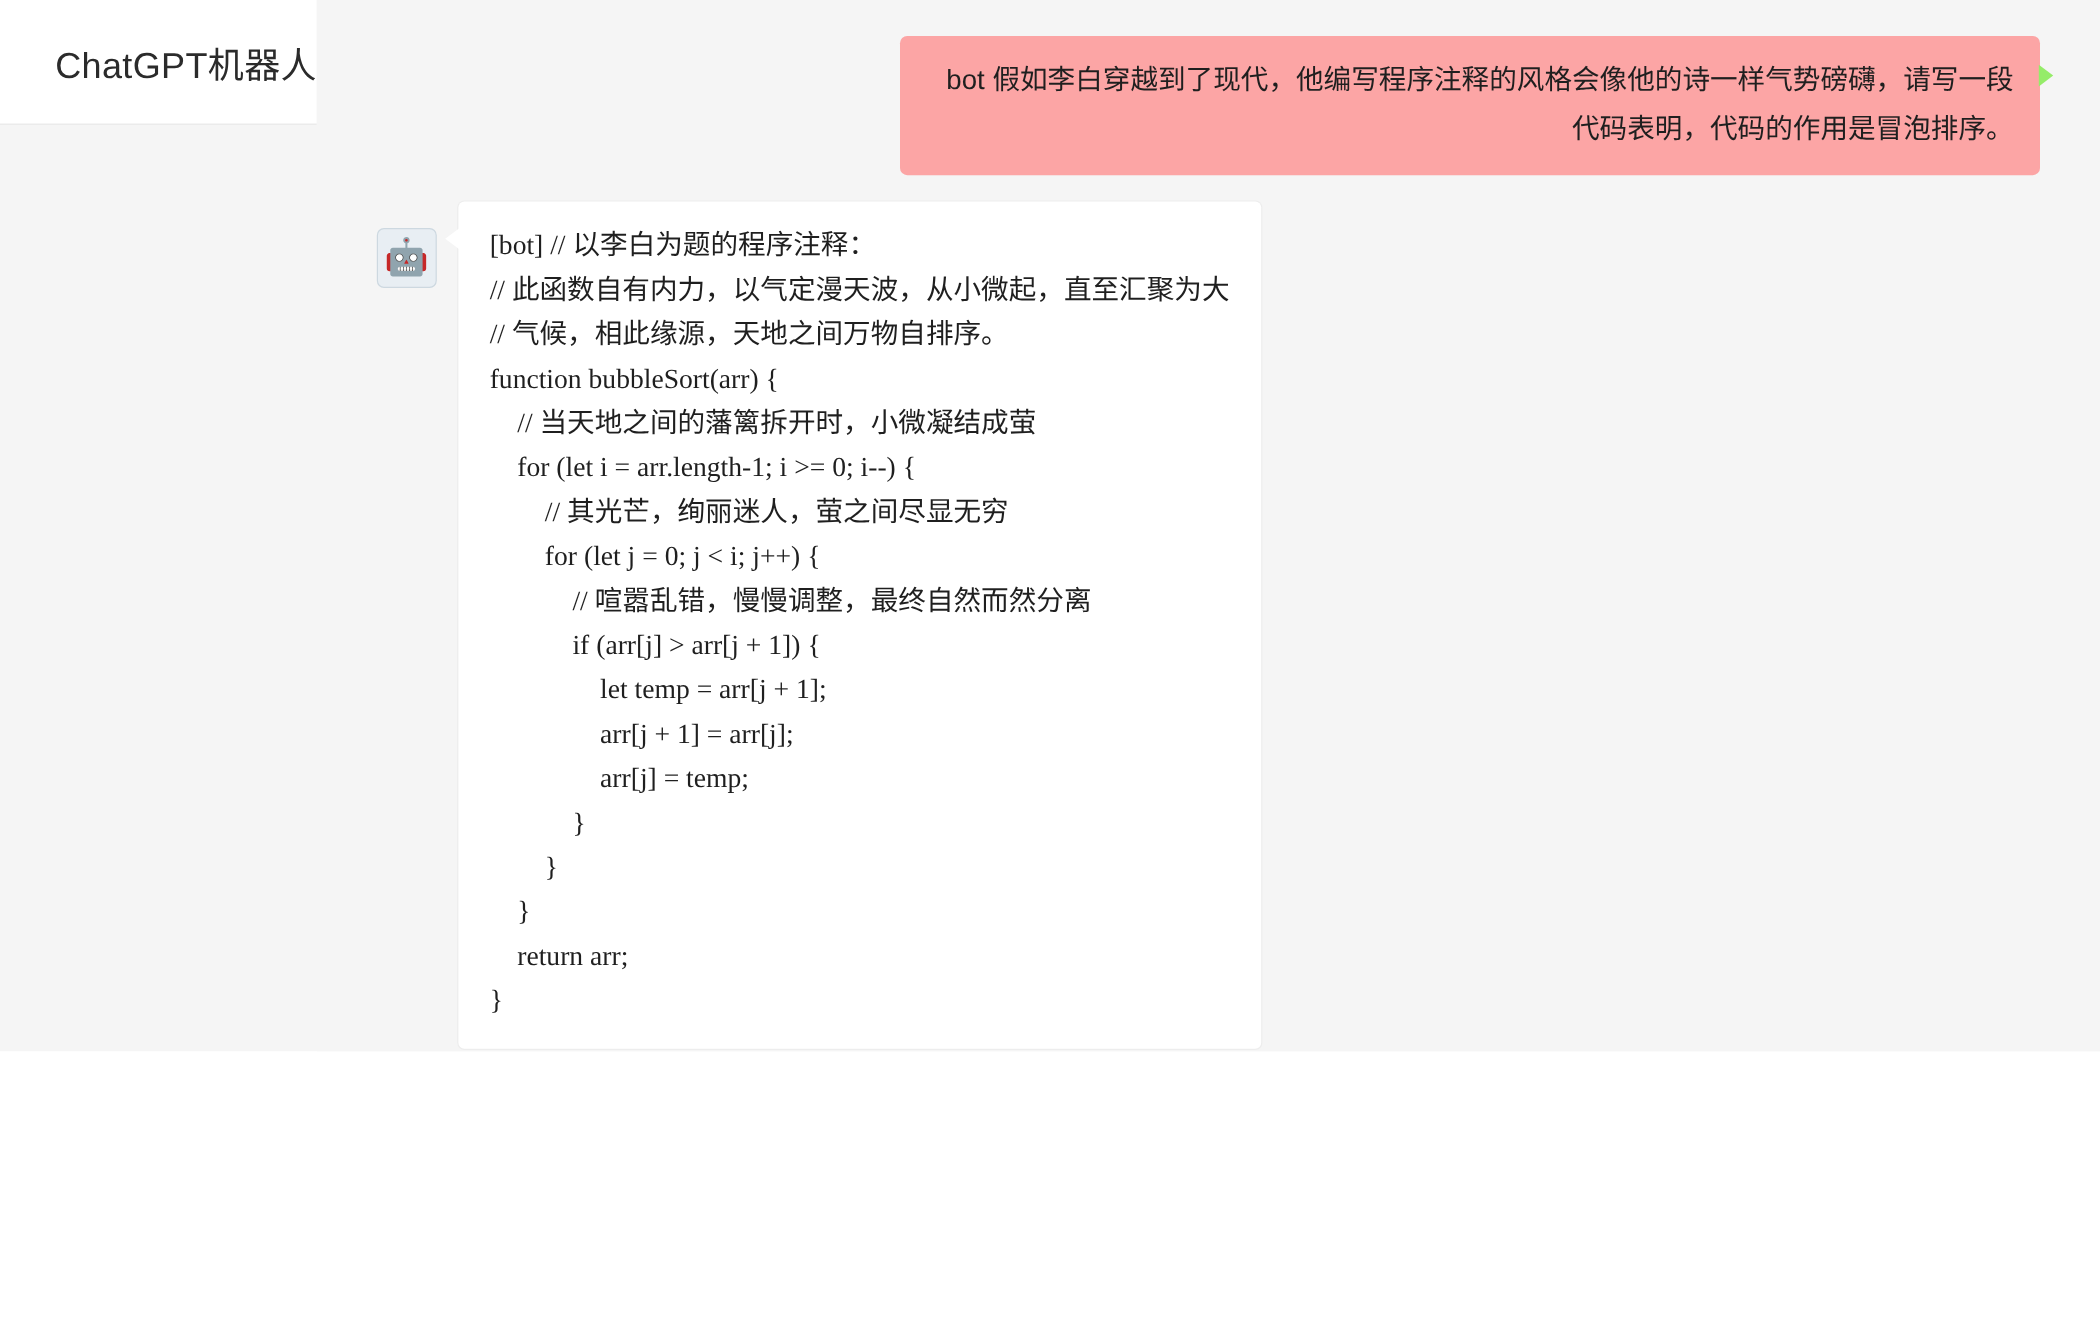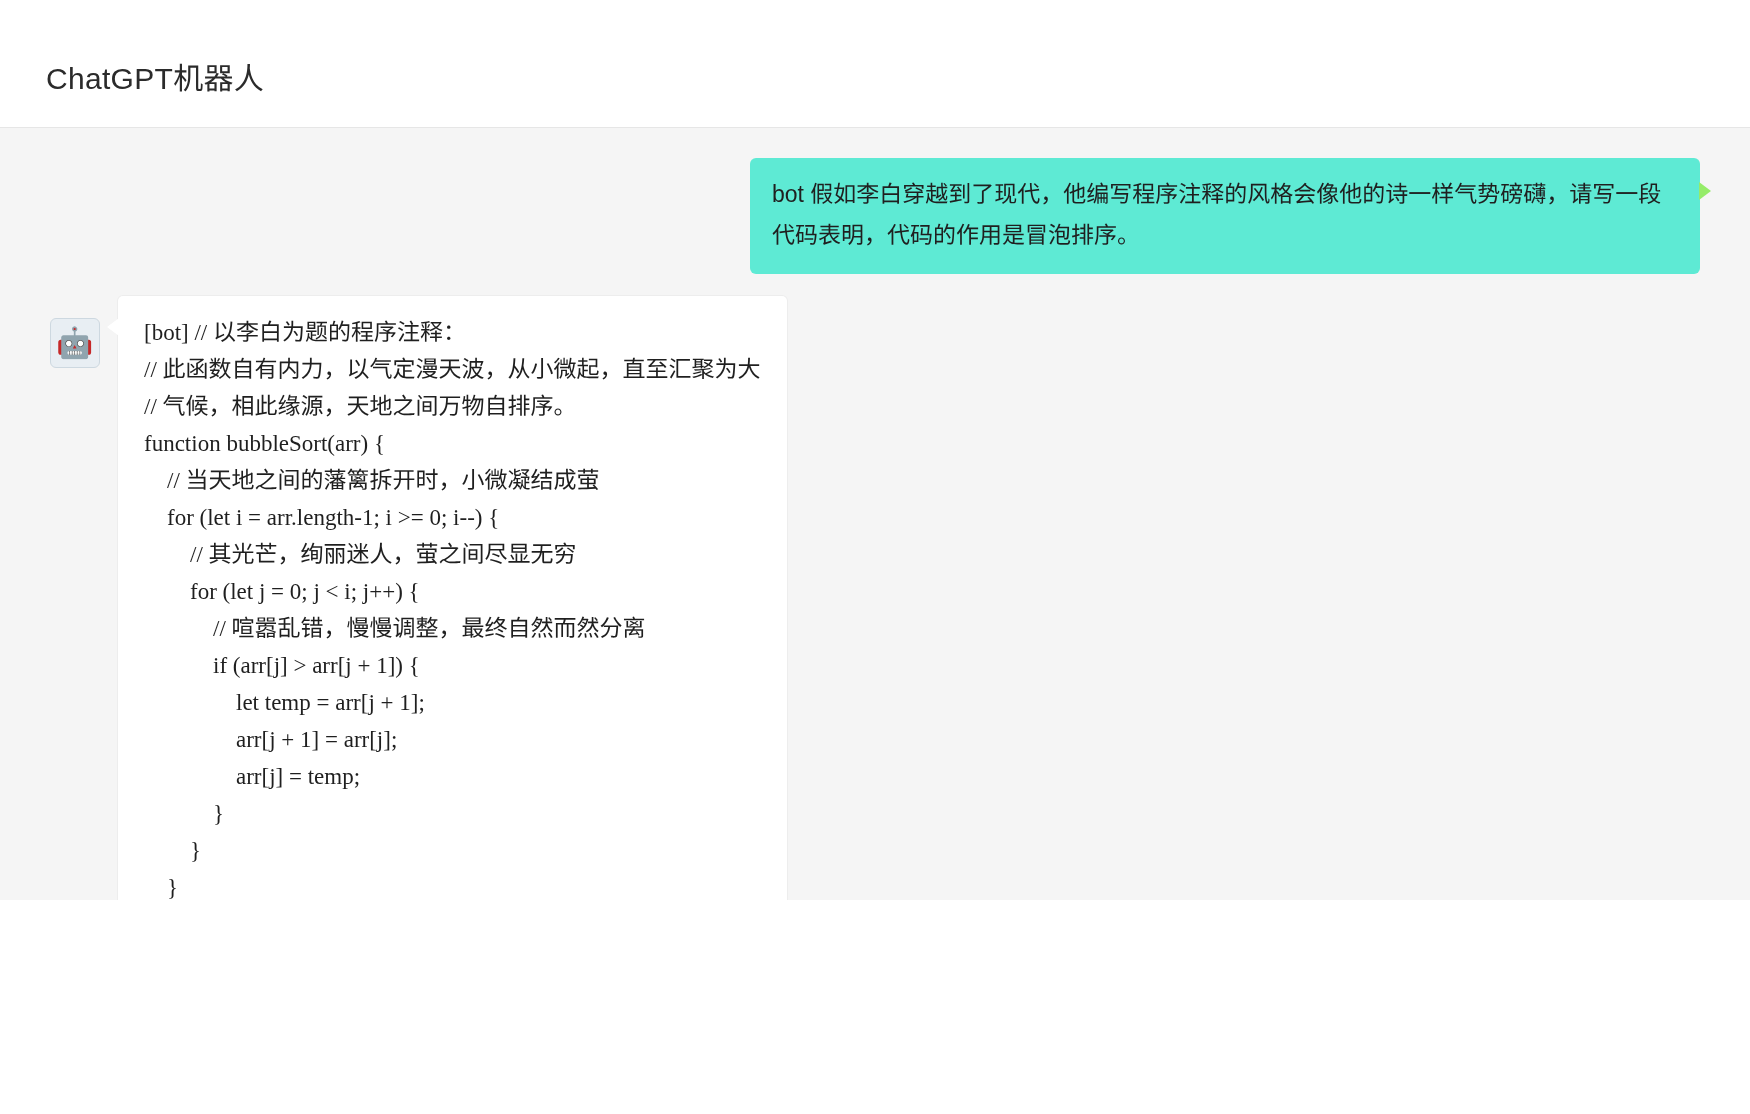--- a/index.html
+++ b/index.html
@@ -10,23 +10,22 @@
   body {
     width: 1750px;
     height: 1114px;
     font-family: "Liberation Sans", sans-serif;
     overflow: hidden;
   }
   .app {
     width: 1750px;
     height: 876px;
     display: flex;
-    flex-direction: column;
+    flex-direction: row;
     background: #f5f5f5;
-    margin-top: 24px;
   }
   
   .header {
     height: 104px;
     min-height: 104px;
     background: #ffffff;
     border-bottom: 1px solid #e6e6e6;
     display: flex;
     align-items: center;
     padding-left: 46px;
@@ -62,25 +61,26 @@
   
   .bubble {
     position: relative;
     box-sizing: border-box;
     font-size: 23px;
     line-height: 41px;
     color: #1f1f1f;
   }
   
   .bubble-out {
-    background: #5eead4;
+    background: #fca5a5;
     border-radius: 6px;
     padding: 16px 22px 18px 22px;
     max-width: 950px;
     margin-right: 24px;
+    text-align: right;
   }
   .bubble-out:after {
     content: "";
     position: absolute;
     right: -11px;
     top: 24px;
     width: 0;
     height: 0;
     border-top: 9px solid transparent;
     border-bottom: 9px solid transparent;

